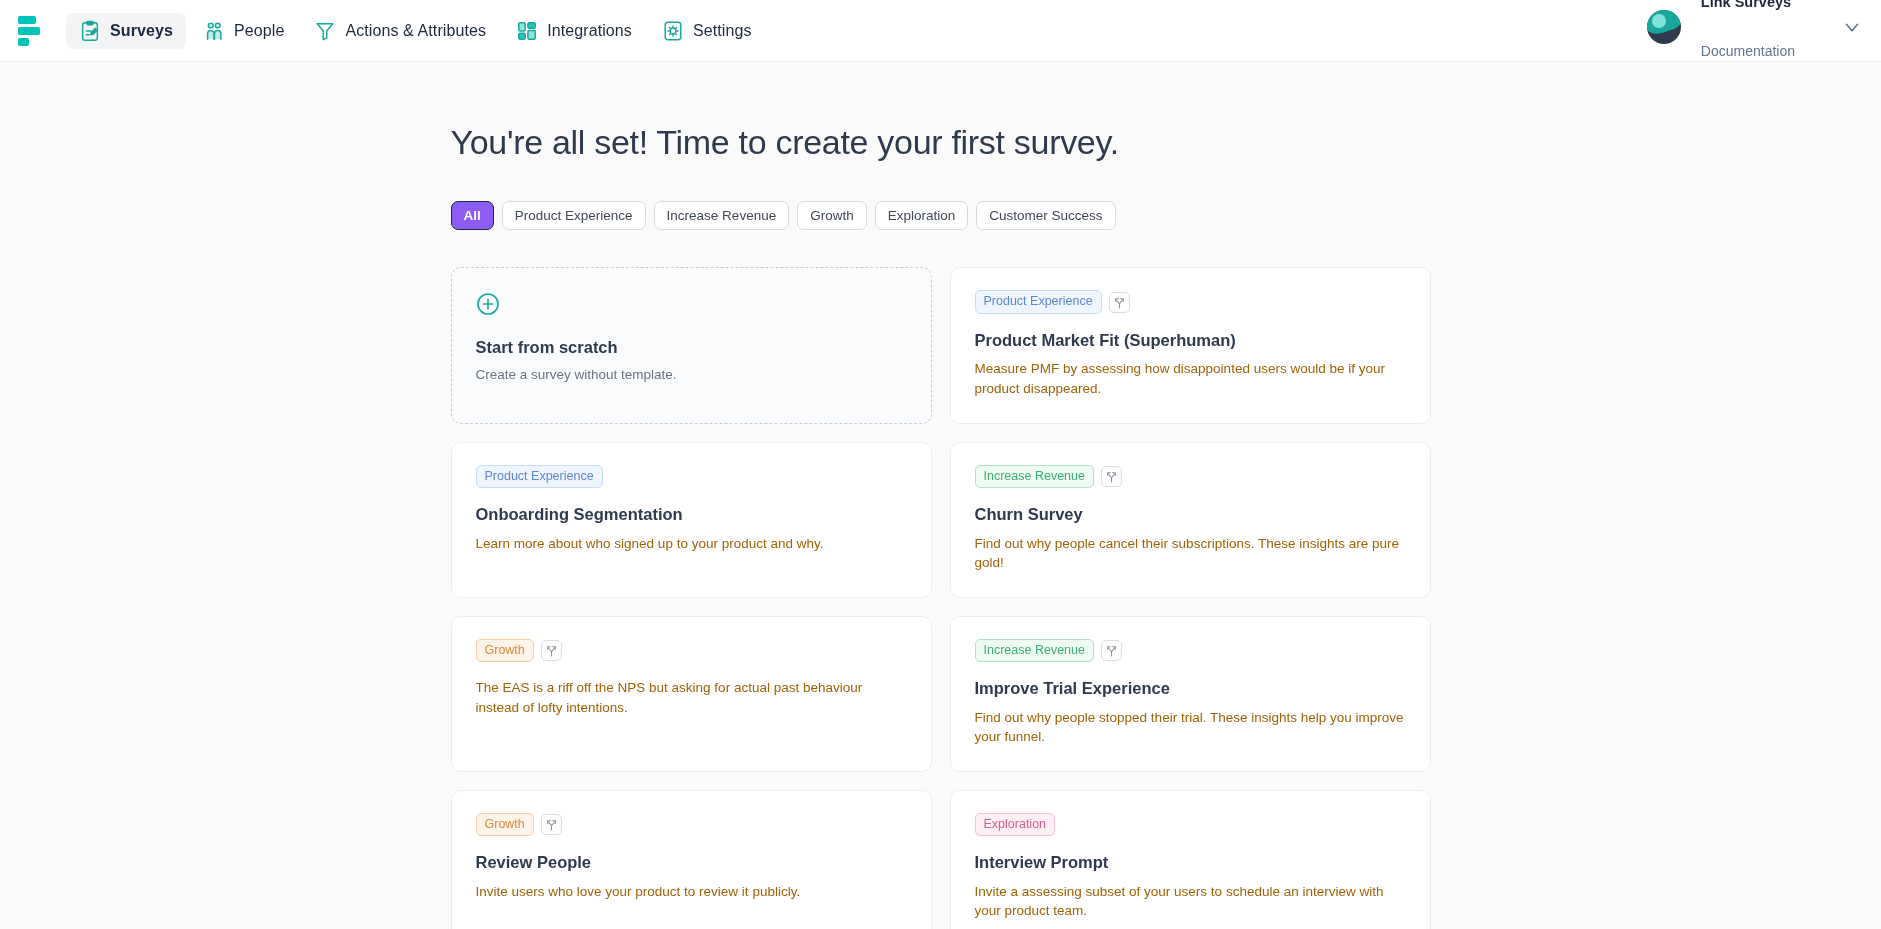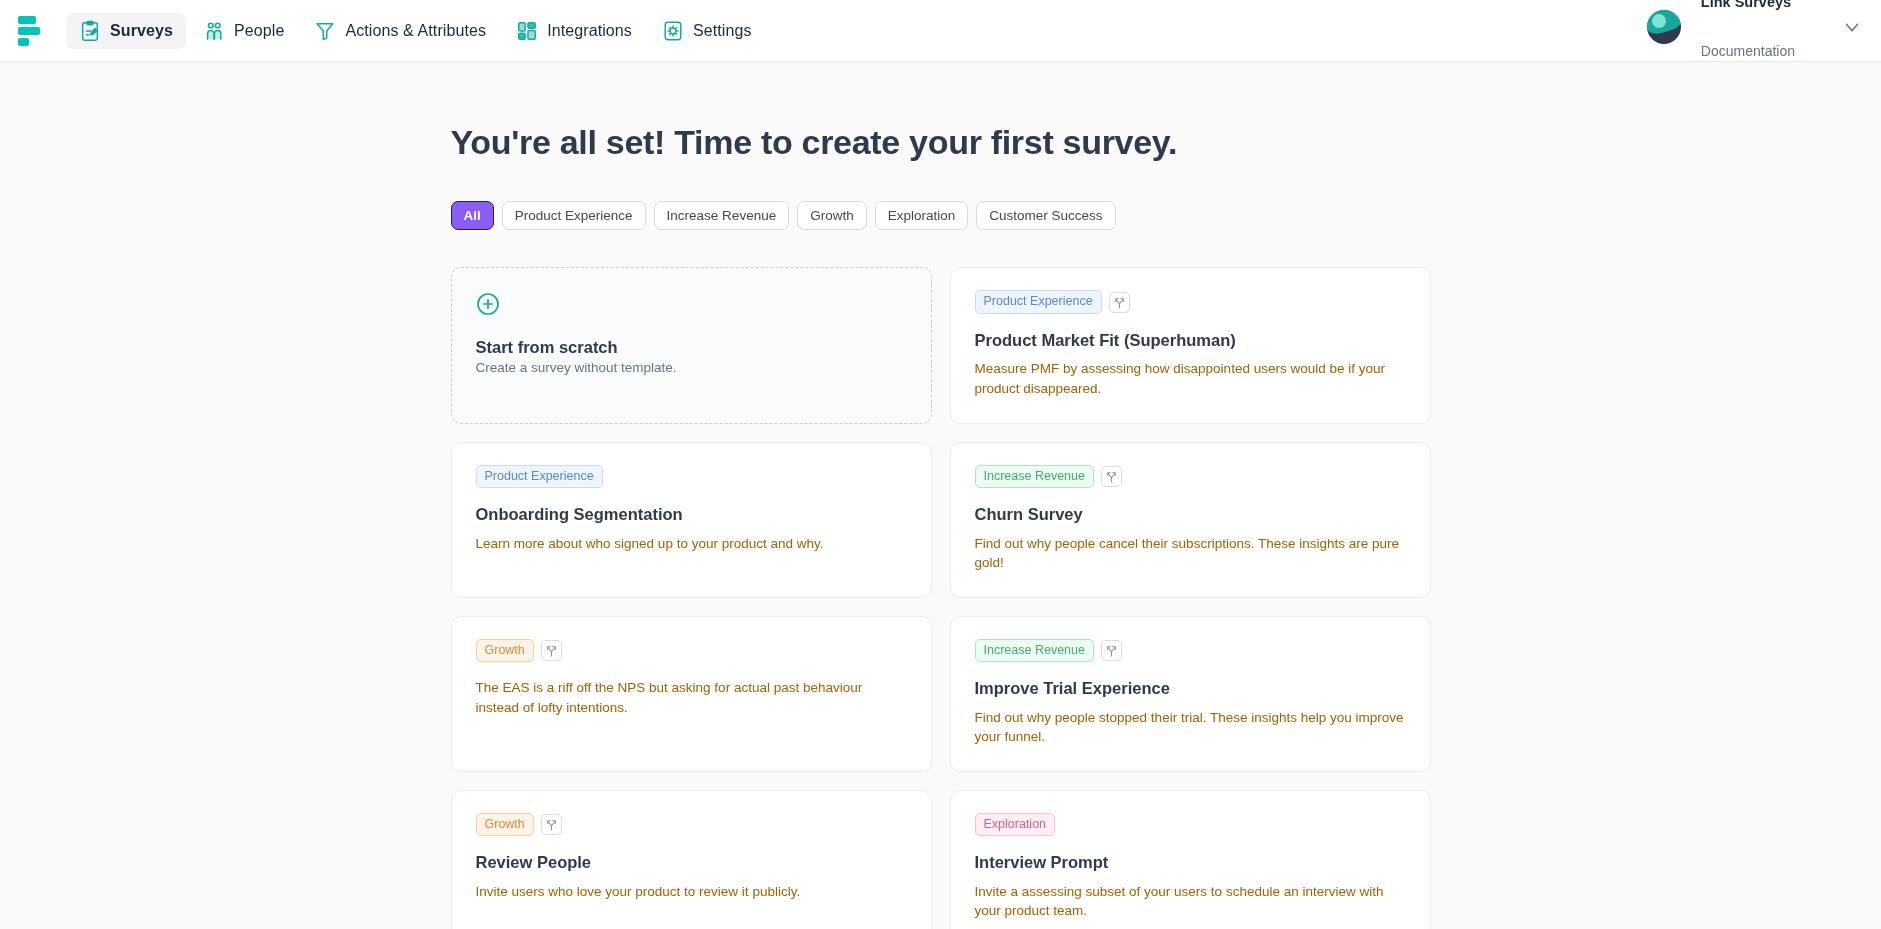--- a/index.html
+++ b/index.html
@@ -83,21 +83,21 @@
   
   .page {
     padding: 62px 0 0 0;
     display: flex;
     justify-content: center;
   }
   .content { width: 980px; }
 
   h1.page-title {
     font-size: 34px;
-    font-weight: bold;
+    font-weight: normal;
     color: #2f3a4d;
     letter-spacing: -0.3px;
     margin-bottom: 40px;
     line-height: 1.1;
   }
 
   .filters { display: flex; gap: 8px; margin-bottom: 37px; }
   .filter-pill {
     font-size: 13.5px;
     padding: 6px 12px;
@@ -168,21 +168,21 @@
     color: #2f3a4d;
     margin-bottom: 9px;
     line-height: 1.25;
   }
   .card-desc {
     font-size: 13.5px;
     color: #a16207;
     line-height: 1.45;
     max-width: 430px;
   }
-  .card.scratch .card-title { margin-bottom: 0; }
+  .card.scratch .card-title { margin-bottom: 7px; }
   .card.scratch .card-desc { color: #6b7280; }
 </style>
 </head>
 <body>
 
 <div class="topbar">
 
   <div class="logo">
     <div class="bar b1"></div>
     <div class="bar b2"></div>

